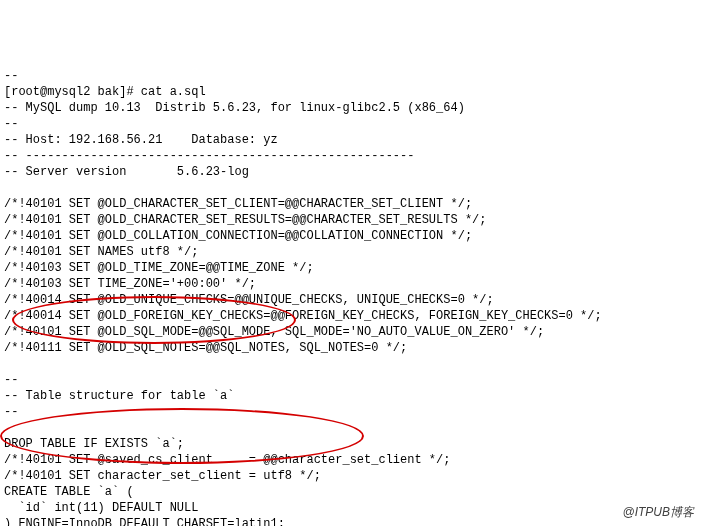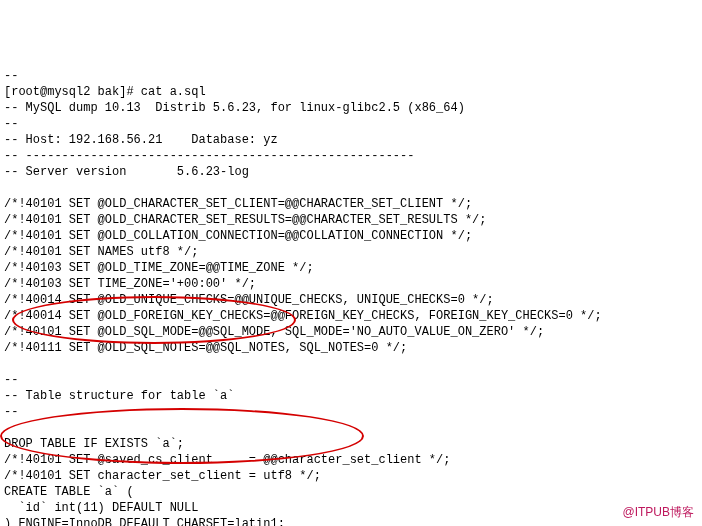--- a/index.html
+++ b/index.html
@@ -25,24 +25,25 @@
     position: absolute;
     border: 2px solid #d40000;
     border-radius: 50%;
     pointer-events: none;
     z-index: 2;
   }
   .watermark {
     position: absolute;
     right: 8px;
     bottom: 6px;
-    color: #be185d;
+    color: #404040;
     font-family: sans-serif;
     font-size: 12px;
     z-index: 3;
+    font-style: italic;
   }
 </style>
 </head>
 <body>
 
 
 
 <div class="terminal">--
 [root@mysql2 bak]# cat a.sql
 -- MySQL dump 10.13  Distrib 5.6.23, for linux-glibc2.5 (x86_64)

